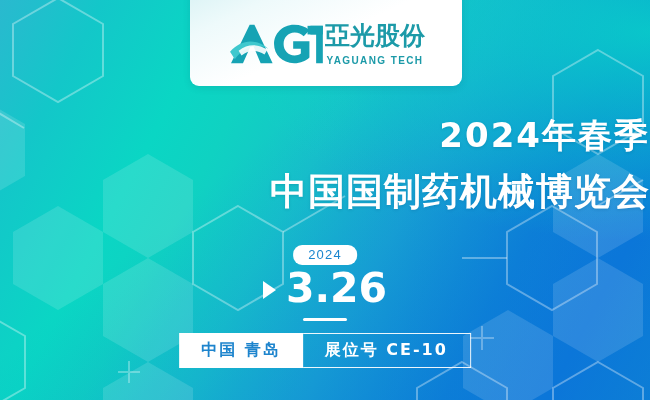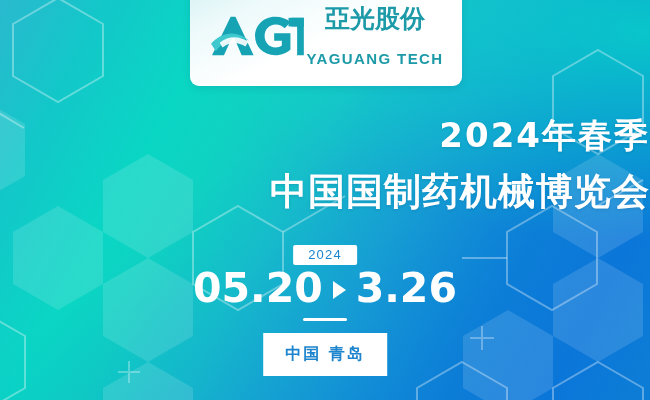--- a/index.html
+++ b/index.html
@@ -49,22 +49,22 @@
   .logo-inner{display:flex;align-items:center;gap:2px;padding-bottom:20px;}
   .logo-mark{width:96px;height:44px;display:block;}
   .logo-words{display:flex;flex-direction:column;align-items:center;line-height:1;}
   .logo-cn{
     font-family:"DejaVu Sans",sans-serif;
     font-size:25px;font-weight:700;color:#1c9aa8;letter-spacing:0px;
     white-space:nowrap;
   }
   .logo-en{
     font-family:"Liberation Sans",sans-serif;
-    font-size:15px;font-weight:700;color:#1c9aa8;letter-spacing:1.4px;
-    margin-top:20px;white-space:nowrap;
+    font-size:10px;font-weight:700;color:#1c9aa8;letter-spacing:1.4px;
+    margin-top:8px;white-space:nowrap;
   }
 
   
   .title-block{
     position:absolute;left:0;right:0;top:116px;text-align:right;
   }
   .title-1{
     font-family:"DejaVu Sans",sans-serif;
     font-size:34px;font-weight:700;color:#ffffff;
     letter-spacing:2px;line-height:1.15;
@@ -74,21 +74,21 @@
     font-family:"DejaVu Sans",sans-serif;
     font-size:37px;font-weight:700;color:#ffffff;
     letter-spacing:1px;line-height:1.15;margin-top:16px;
     text-shadow:0 1px 3px rgba(0,60,100,0.18);
     padding-left:15px;
   }
 
   
   .year-pill{
     position:absolute;left:50%;transform:translateX(-50%);top:245px;
-    background:#ffffff;border-radius:2px;
+    background:#ffffff;border-radius:9px;
     padding:2px 15px 3px;
     font-family:"Liberation Sans",sans-serif;
     font-size:13px;font-weight:400;color:#1a86cf;letter-spacing:1.2px;
   }
 
   
   .dates{
     position:absolute;left:0;right:0;top:268px;text-align:center;
     font-family:"DejaVu Sans",sans-serif;
     font-size:41px;font-weight:700;color:#ffffff;
@@ -102,21 +102,21 @@
     margin-top:3px;
   }
   .rule{
     position:absolute;left:50%;transform:translateX(-50%);top:318px;
     width:44px;height:3px;background:#ffffff;border-radius:2px;
   }
 
   
   .infobar{
     position:absolute;left:50%;transform:translateX(-50%);top:333px;
-    display:flex;align-items:stretch;height:43px;
+    display:flex;align-items:stretch;height:35px;
   }
   .info-city{
     background:#ffffff;
     display:flex;align-items:center;justify-content:center;
     padding:0 22px;
     font-family:"DejaVu Sans",sans-serif;
     font-size:16px;font-weight:700;color:#1d84cd;letter-spacing:2px;
     white-space:nowrap;
   }
   .info-booth{
@@ -193,24 +193,24 @@
   </div>
 
   <div class="title-block">
     <div class="title-1">2024年春季</div>
     <div class="title-2">中国国制药机械博览会</div>
   </div>
 
   <div class="year-pill">2024</div>
 
   <div class="dates">
-    <span>05.20</span>
     <span class="arrow-tri"></span>
     <span>3.26</span>
   </div>
 
   <div class="rule"></div>
 
   <div class="infobar">
     <div class="info-city">中国 青岛</div>
+    <div class="info-booth">展位号 CE-10</div>
   </div>
 
 </div>
 
 </body></html>

